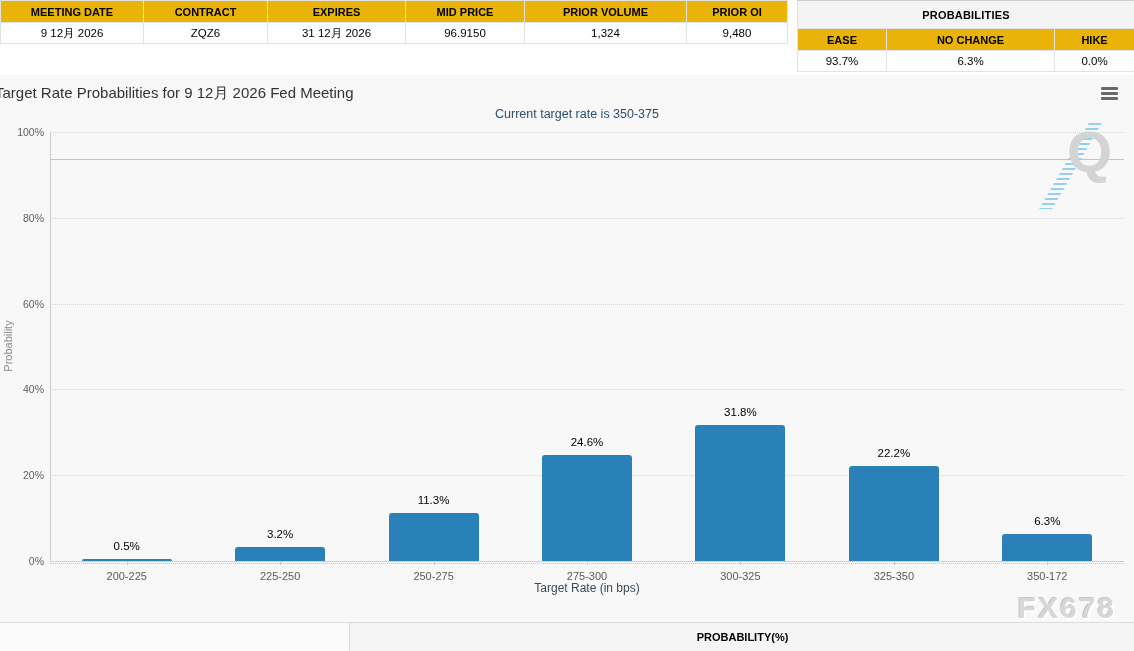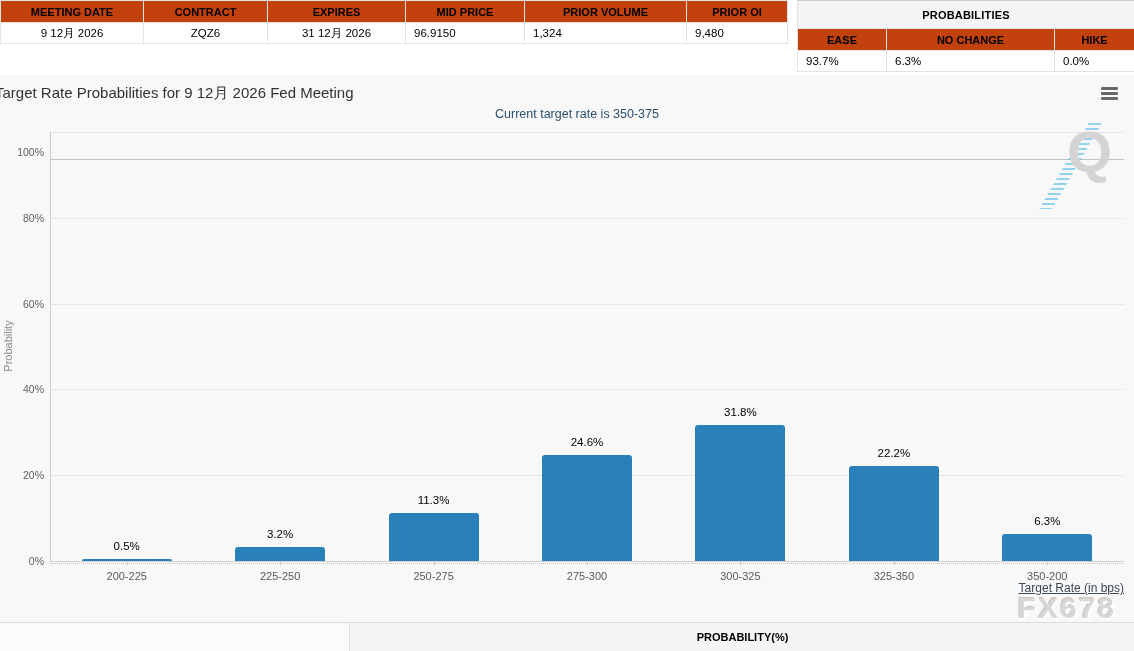--- a/index.html
+++ b/index.html
@@ -6,43 +6,43 @@
   body{font-family:"Liberation Sans","DejaVu Sans",sans-serif;-webkit-font-smoothing:antialiased;}
   #app{position:relative;width:1134px;height:651px;background:#f8f8f8;overflow:hidden;}
 
   
   .tables{position:absolute;left:0;top:0;width:1134px;height:75px;background:#ffffff;}
   table{border-collapse:collapse;table-layout:fixed;}
   .info-table{position:absolute;left:0;top:0;width:787px;}
   .prob-table{position:absolute;left:797px;top:0;width:337px;}
   th,td{border:1px solid #e3e3e3;padding:0 8px;white-space:nowrap;overflow:hidden;}
   tr.cap-row th{background:#f4f4f4;border-top:1px solid #cfcfcf;font-weight:bold;font-size:11px;height:27px;text-align:center;color:#000;letter-spacing:.2px;}
-  tr.head-row th{background:#c2410c;font-weight:bold;font-size:11px;height:21px;text-align:center;color:#000;}
+  tr.head-row th{background:#eab308;font-weight:bold;font-size:11px;height:21px;text-align:center;color:#000;}
   tr.val-row td{background:#ffffff;font-size:11.5px;height:20px;color:#000;border-radius:10px;}
-  .c{text-align:center}.r{text-align:left}
+  .c{text-align:center}.r{text-align:center}
 
   
   .chart{position:absolute;left:0;top:75px;width:1134px;height:547px;background:#f8f8f8;}
   .chart-title{position:absolute;left:-5px;top:9px;font-size:15px;color:#333;white-space:nowrap;}
   .chart-subtitle{position:absolute;left:0;right:0;top:32px;text-align:center;font-size:12.5px;color:#2c4f6e;padding-left:20px;}
   .menu-btn{position:absolute;right:16px;top:12px;width:17px;height:14px;cursor:pointer;}
   .menu-btn span{display:block;height:3px;background:#676767;margin-bottom:2px;border-radius:1px;}
 
   .plot{position:absolute;left:50px;top:57px;width:1074px;height:429px;}
   .axis-y-line{position:absolute;left:0;top:0;height:429px;width:1px;background:#cccccc;}
   .axis-x-line{position:absolute;left:0;width:1074px;top:429px;height:1px;background:#c9c9c9;}
   .axis-x-dots{position:absolute;left:0;width:1074px;top:431px;height:1px;border-top:1px dotted #c4c4c4;}
   .grid{position:absolute;left:0;width:1074px;height:0;border-top:1px dotted #d6d6d6;}
   .plotline{position:absolute;left:0;width:1074px;height:1px;background:#c3c3c3;}
   .ytick{position:absolute;left:-47px;width:41px;text-align:right;font-size:10.5px;color:#606060;}
   .bar{position:absolute;background:#2a80b9;border-radius:3px 3px 0 0;}
   .dlabel{position:absolute;width:110px;text-align:center;font-size:11.5px;color:#000;}
   .xtick-label{position:absolute;top:438px;width:140px;text-align:center;font-size:11px;color:#5a5a5a;}
   .tickm{position:absolute;top:429px;width:1px;height:4px;background:#c9c9c9;}
-  .xtitle{position:absolute;left:50px;width:1074px;top:506px;text-align:right;font-size:12px;color:#3b4a57;text-decoration:underline;}
+  .xtitle{position:absolute;left:50px;width:1074px;top:506px;text-align:center;font-size:12px;color:#3b4a57;}
   .ytitle{position:absolute;left:8px;top:271px;transform:translate(-50%,-50%) rotate(-90deg);font-size:11px;color:#8c8c8c;white-space:nowrap;}
 
   
   .q-mark{position:absolute;right:22px;top:48px;font-size:58px;font-weight:bold;color:#d4d4d4;line-height:1;}
   .q-dash{position:absolute;right:57px;top:48px;width:13px;height:86px;transform:skewX(-30deg);
           background:repeating-linear-gradient(to bottom,rgba(129,203,236,.85) 0 2px,transparent 2px 5px);}
   .fx-mark{position:absolute;right:18px;top:518px;font-size:30px;font-weight:bold;color:#d7d7d7;
            letter-spacing:2px;text-shadow:2px 2px 0 #ffffff,-1px -1px 0 #c6c6c6;line-height:1;}
 
   
@@ -131,21 +131,21 @@
         <div class="ytick" style="top: 423px;">0%</div>
         <div class="grid" style="top: 343.2px;"></div>
         <div class="ytick" style="top: 337.2px;">20%</div>
         <div class="grid" style="top: 257.4px;"></div>
         <div class="ytick" style="top: 251.4px;">40%</div>
         <div class="grid" style="top: 171.6px;"></div>
         <div class="ytick" style="top: 165.6px;">60%</div>
         <div class="grid" style="top: 85.8px;"></div>
         <div class="ytick" style="top: 79.8px;">80%</div>
         <div class="grid" style="top: 0px;"></div>
-        <div class="ytick" style="top: -6px; margin-top: 20px;">100%</div>
+        <div class="ytick" style="top: -6px;">100%</div>
         <div class="plotline" style="top: 27.027px;"></div>
         <div class="bar" style="left: 31.7143px; top: 427px; width: 90px; height: 2px; background: rgb(42, 128, 185);"></div>
         <div class="dlabel" style="left: 21.7143px; top: 408px;">0.5%</div>
         <div class="xtick-label" style="left: 6.71429px;">200-225</div>
         <div class="tickm" style="left: 76.7143px;"></div>
         <div class="bar" style="left: 185.143px; top: 415px; width: 90px; height: 14px; background: rgb(42, 128, 185);"></div>
         <div class="dlabel" style="left: 175.143px; top: 396px;">3.2%</div>
         <div class="xtick-label" style="left: 160.143px;">225-250</div>
         <div class="tickm" style="left: 230.143px;"></div>
         <div class="bar" style="left: 338.571px; top: 381px; width: 90px; height: 48px; background: rgb(42, 128, 185);"></div>
@@ -159,21 +159,21 @@
         <div class="bar" style="left: 645.429px; top: 293px; width: 90px; height: 136px; background: rgb(42, 128, 185);"></div>
         <div class="dlabel" style="left: 635.429px; top: 274px;">31.8%</div>
         <div class="xtick-label" style="left: 620.429px;">300-325</div>
         <div class="tickm" style="left: 690.429px;"></div>
         <div class="bar" style="left: 798.857px; top: 334px; width: 90px; height: 95px; background: rgb(42, 128, 185);"></div>
         <div class="dlabel" style="left: 788.857px; top: 315px;">22.2%</div>
         <div class="xtick-label" style="left: 773.857px;">325-350</div>
         <div class="tickm" style="left: 843.857px;"></div>
         <div class="bar" style="left: 952.286px; top: 402px; width: 90px; height: 27px; background: rgb(42, 128, 185);"></div>
         <div class="dlabel" style="left: 942.286px; top: 383px;">6.3%</div>
-        <div class="xtick-label" style="left: 927.286px;">350-200</div>
+        <div class="xtick-label" style="left: 927.286px;">350-172</div>
         <div class="tickm" style="left: 997.286px;"></div>
       </div>
 
     <div class="xtitle">Target Rate (in bps)</div>
 
     <div class="q-dash"></div>
     <div class="q-mark">Q</div>
     <div class="fx-mark">FX678</div>
   </div>
 

